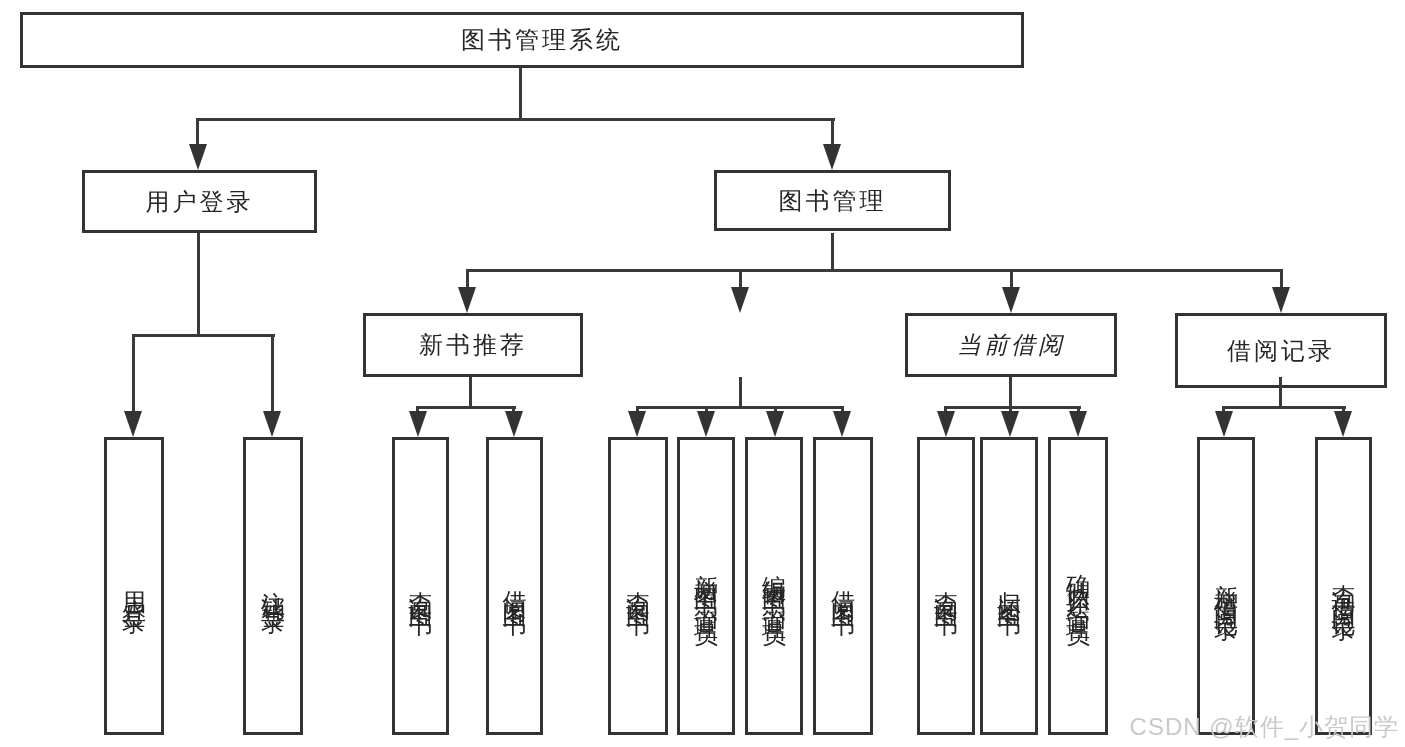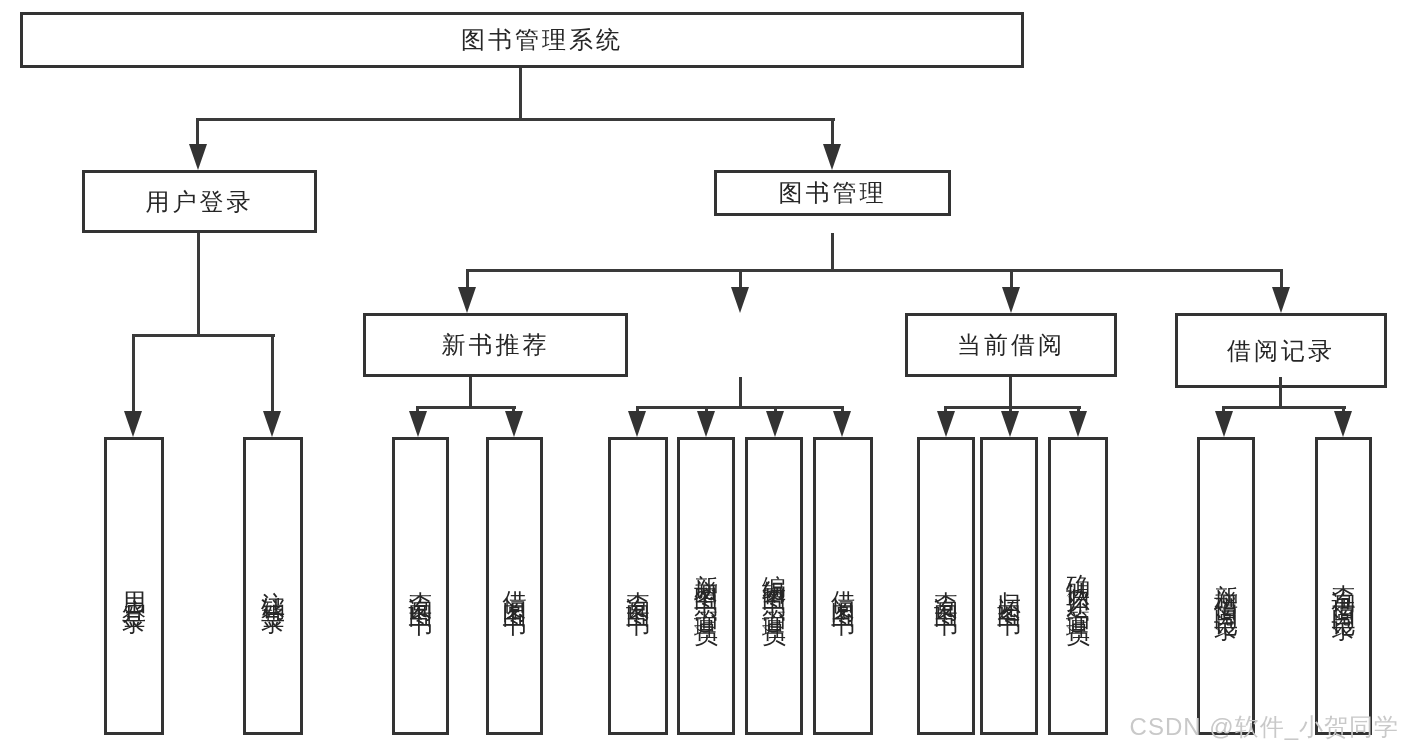--- a/index.html
+++ b/index.html
@@ -61,21 +61,21 @@
   <div>
     <div class="vline" style="left:519px;top:68px;height:53px;"></div>
     <div class="hline" style="left:197px;top:118px;width:638px;"></div>
     <div class="vline" style="left:196px;top:118px;height:30px;"></div>
     <div class="arrow" style="left:189px;top:144px;"></div>
     <div class="vline" style="left:831px;top:118px;height:30px;"></div>
     <div class="arrow" style="left:823px;top:144px;"></div>
   </div>
 
   <div class="box" style="left:82px;top:170px;width:235px;height:63px;">用户登录</div>
-  <div class="box" style="left:714px;top:170px;width:237px;height:46px;">图书管理</div>
+  <div class="box" style="left:714px;top:170px;width:237px;height:61px;">图书管理</div>
 
   <div>
     <div class="vline" style="left:197px;top:233px;height:103px;"></div>
     <div class="hline" style="left:132px;top:334px;width:143px;"></div>
     <div class="vline" style="left:132px;top:334px;height:80px;"></div>
     <div class="arrow" style="left:124px;top:411px;"></div>
     <div class="vline" style="left:271px;top:334px;height:80px;"></div>
     <div class="arrow" style="left:263px;top:411px;"></div>
   </div>
 
@@ -85,22 +85,22 @@
     <div class="vline" style="left:466px;top:269px;height:22px;"></div>
     <div class="arrow" style="left:458px;top:287px;"></div>
     <div class="vline" style="left:739px;top:269px;height:22px;"></div>
     <div class="arrow" style="left:731px;top:287px;"></div>
     <div class="vline" style="left:1010px;top:269px;height:22px;"></div>
     <div class="arrow" style="left:1002px;top:287px;"></div>
     <div class="vline" style="left:1280px;top:269px;height:22px;"></div>
     <div class="arrow" style="left:1272px;top:287px;"></div>
   </div>
 
-  <div class="box" style="left:363px;top:313px;width:265px;height:64px;">新书推荐</div>
-  <div class="box" style="left:905px;top:313px;width:212px;height:64px;">当前借阅</div>
+  <div class="box" style="left:363px;top:313px;width:220px;height:64px;">新书推荐</div>
+  <div class="box" style="left:905px;top:313px;width:212px;height:64px;font-style:italic;">当前借阅</div>
   <div class="box" style="left:1175px;top:313px;width:212px;height:75px;">借阅记录</div>
 
   <div>
     <div class="vline" style="left:469px;top:377px;height:31px;"></div>
     <div class="hline" style="left:416px;top:406px;width:100px;"></div>
     <div class="vline" style="left:416px;top:406px;height:9px;"></div>
     <div class="arrow" style="left:409px;top:411px;"></div>
     <div class="vline" style="left:512px;top:406px;height:9px;"></div>
     <div class="arrow" style="left:505px;top:411px;"></div>
   </div>

